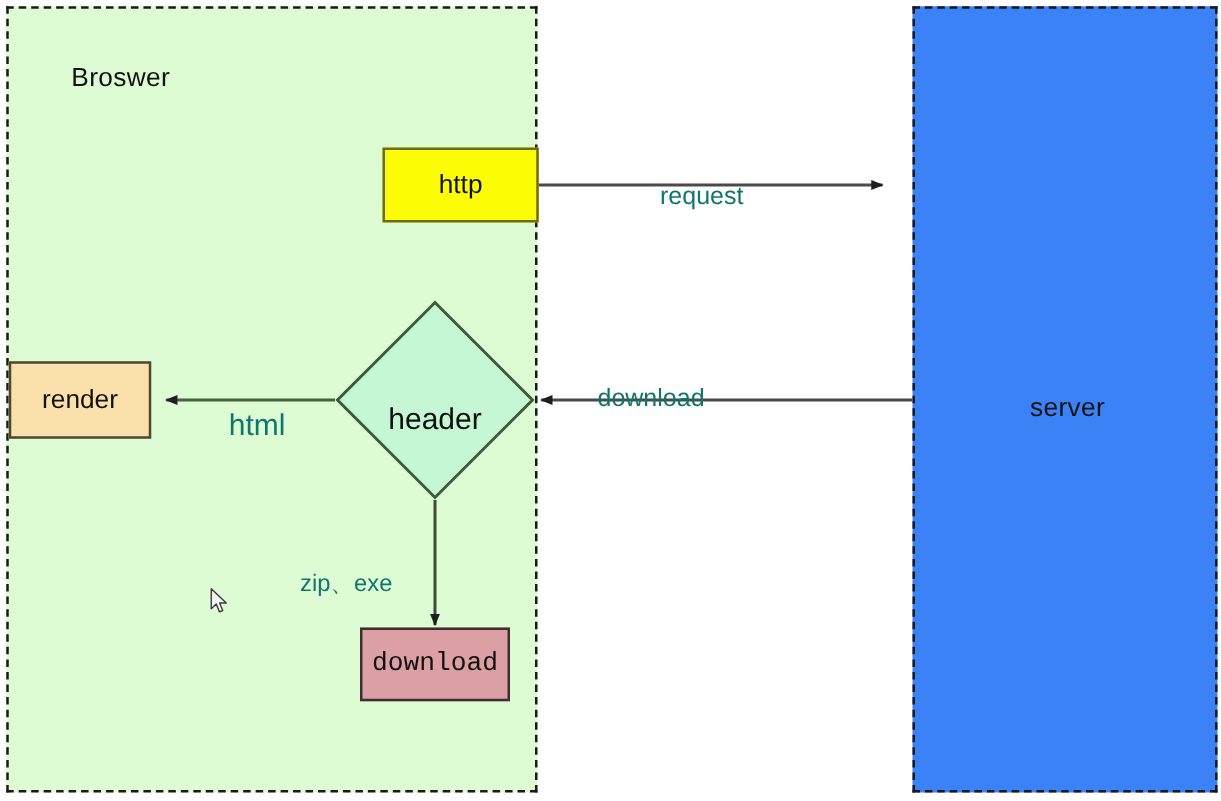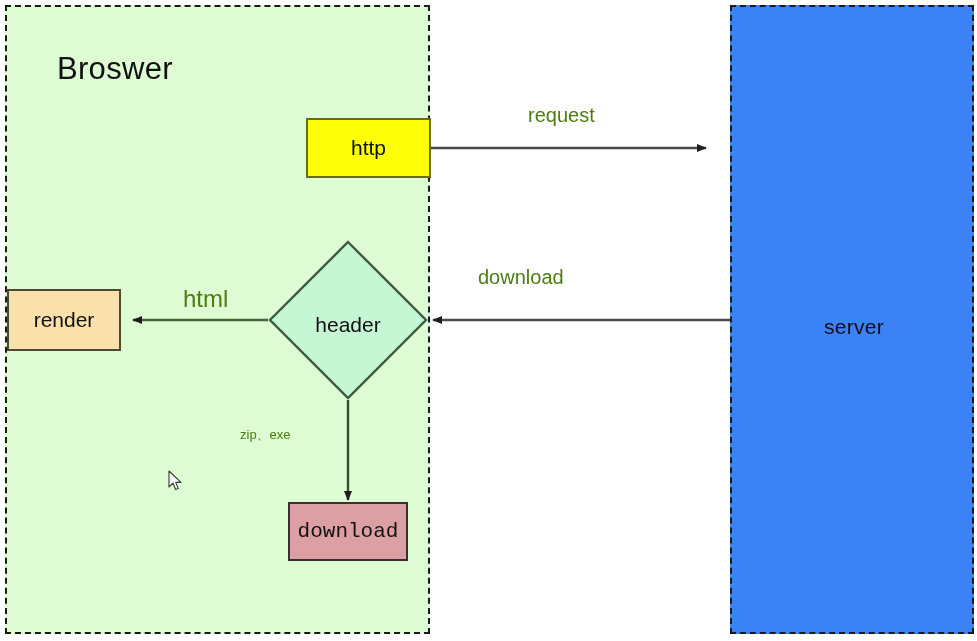--- a/index.html
+++ b/index.html
@@ -34,21 +34,21 @@
   }
   #server-panel {
     left: 730px;
     top: 5px;
     width: 244px;
     height: 629px;
     background: #3b82f6;
   }
   .panel-title {
     position: absolute;
-    font-size: 31px;
+    font-size: 21px;
     color: #111111;
     letter-spacing: 0.3px;
     white-space: nowrap;
   }
   #browser-title {
     left: 50px;
     top: 44px;
   }
   #server-title {
     left: 0;
@@ -108,52 +108,53 @@
   #header-diamond .dia-shape {
     position: absolute;
     left: 0;
     top: 0;
     width: 100%;
     height: 100%;
   }
   #header-diamond .dia-label {
     position: absolute;
     left: 0;
-    top: 5px;
+    top: 16px;
     width: 160px;
     height: 160px;
     display: flex;
     align-items: center;
     justify-content: center;
-    font-size: 21px;
+    font-size: 24px;
     color: #111111;
     white-space: nowrap;
   }
 
   
   #connectors {
     position: absolute;
     left: 0;
     top: 0;
     width: 977px;
     height: 641px;
     pointer-events: none;
   }
 
   
   .edge-label {
     position: absolute;
     font-size: 20px;
-    color: #4d7c0f;
-    white-space: nowrap;
+    color: #0f766e;
+    white-space: nowrap;
+    margin-top: 42px;
   }
   #label-request { left: 528px; top: 104px; }
   #label-response { left: 478px; top: 266px; }
   #label-html { left: 183px; top: 285px; font-size: 24px; }
-  #label-zip-exe { left: 240px; top: 426px; font-size: 13px; }
+  #label-zip-exe { left: 240px; top: 412px; font-size: 19px; }
 
   
   #mouse-cursor {
     position: absolute;
     left: 168px;
     top: 470px;
     width: 16px;
     height: 22px;
   }
 </style>

